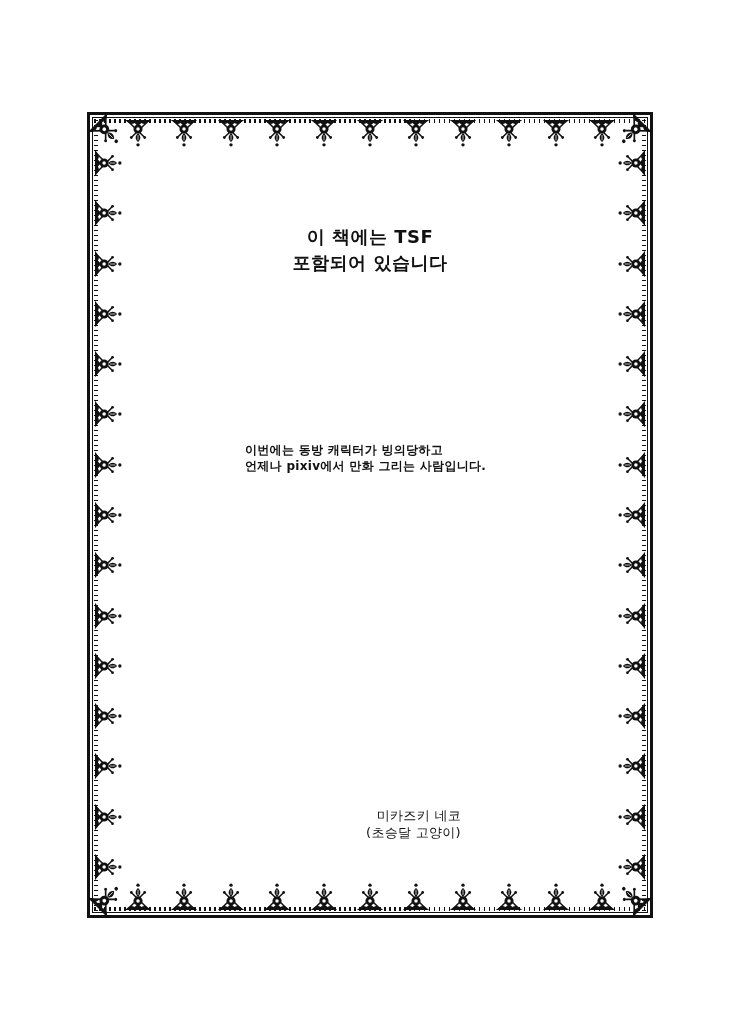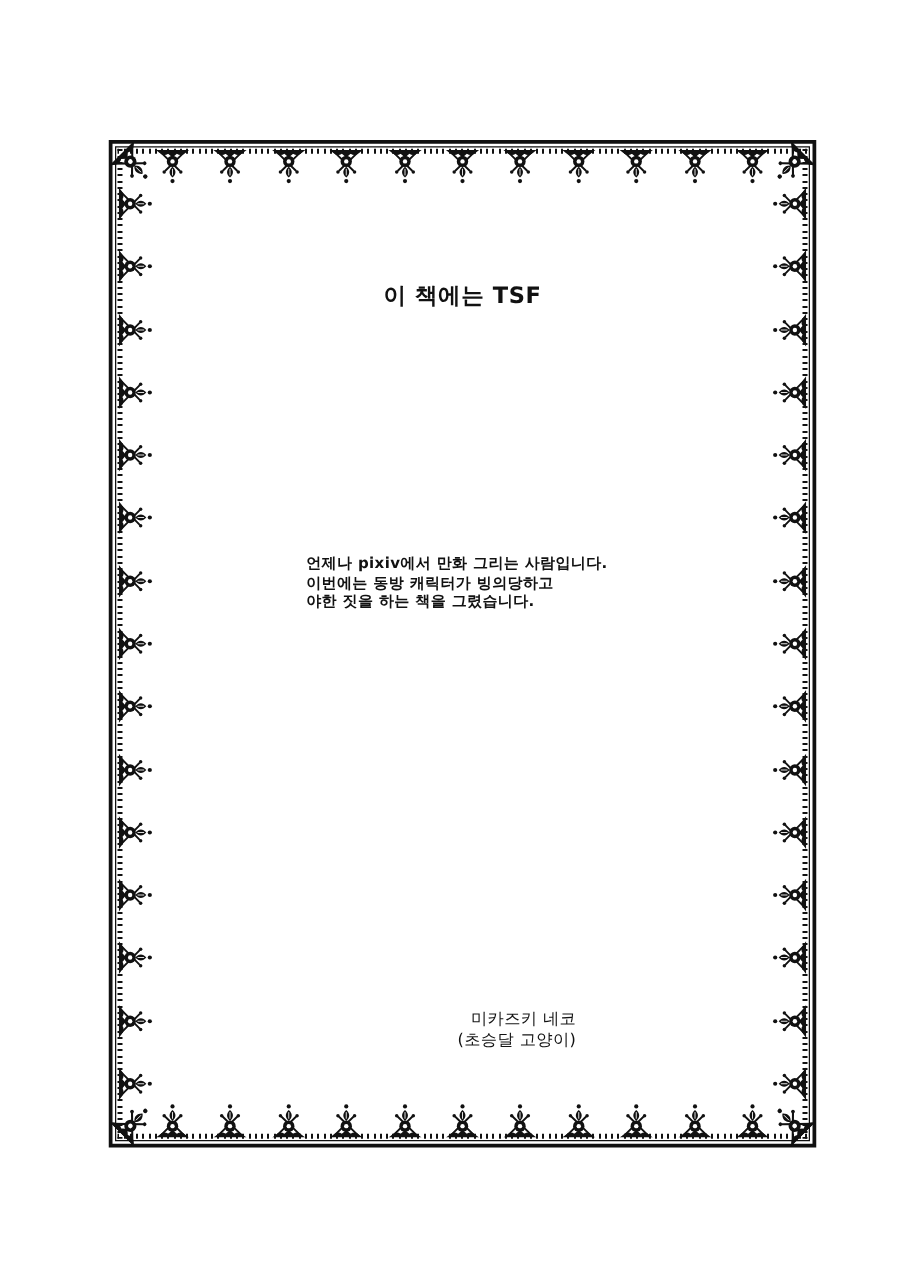--- a/index.html
+++ b/index.html
@@ -284,27 +284,27 @@
     </div>
     <div class="corner br">
       <svg class="m" viewBox="0 0 40 40">
           <use href="#motif"></use>
         </svg>
     </div>
   </div>
 
   <div class="notice">
     <div>이 책에는 TSF</div>
+    <div>포함되어 있습니다</div>
   </div>
 
 
   <div class="intro">
+    <div>이번에는 동방 캐릭터가 빙의당하고</div>
     <div>언제나 pixiv에서 만화 그리는 사람입니다.</div>
-    <div>이번에는 동방 캐릭터가 빙의당하고</div>
-    <div>야한 짓을 하는 책을 그렸습니다.</div>
   </div>
 
 
   <div class="signature">
     <div>미카즈키 네코</div>
     <div>(초승달 고양이)</div>
   </div>
 
 </div>
 

